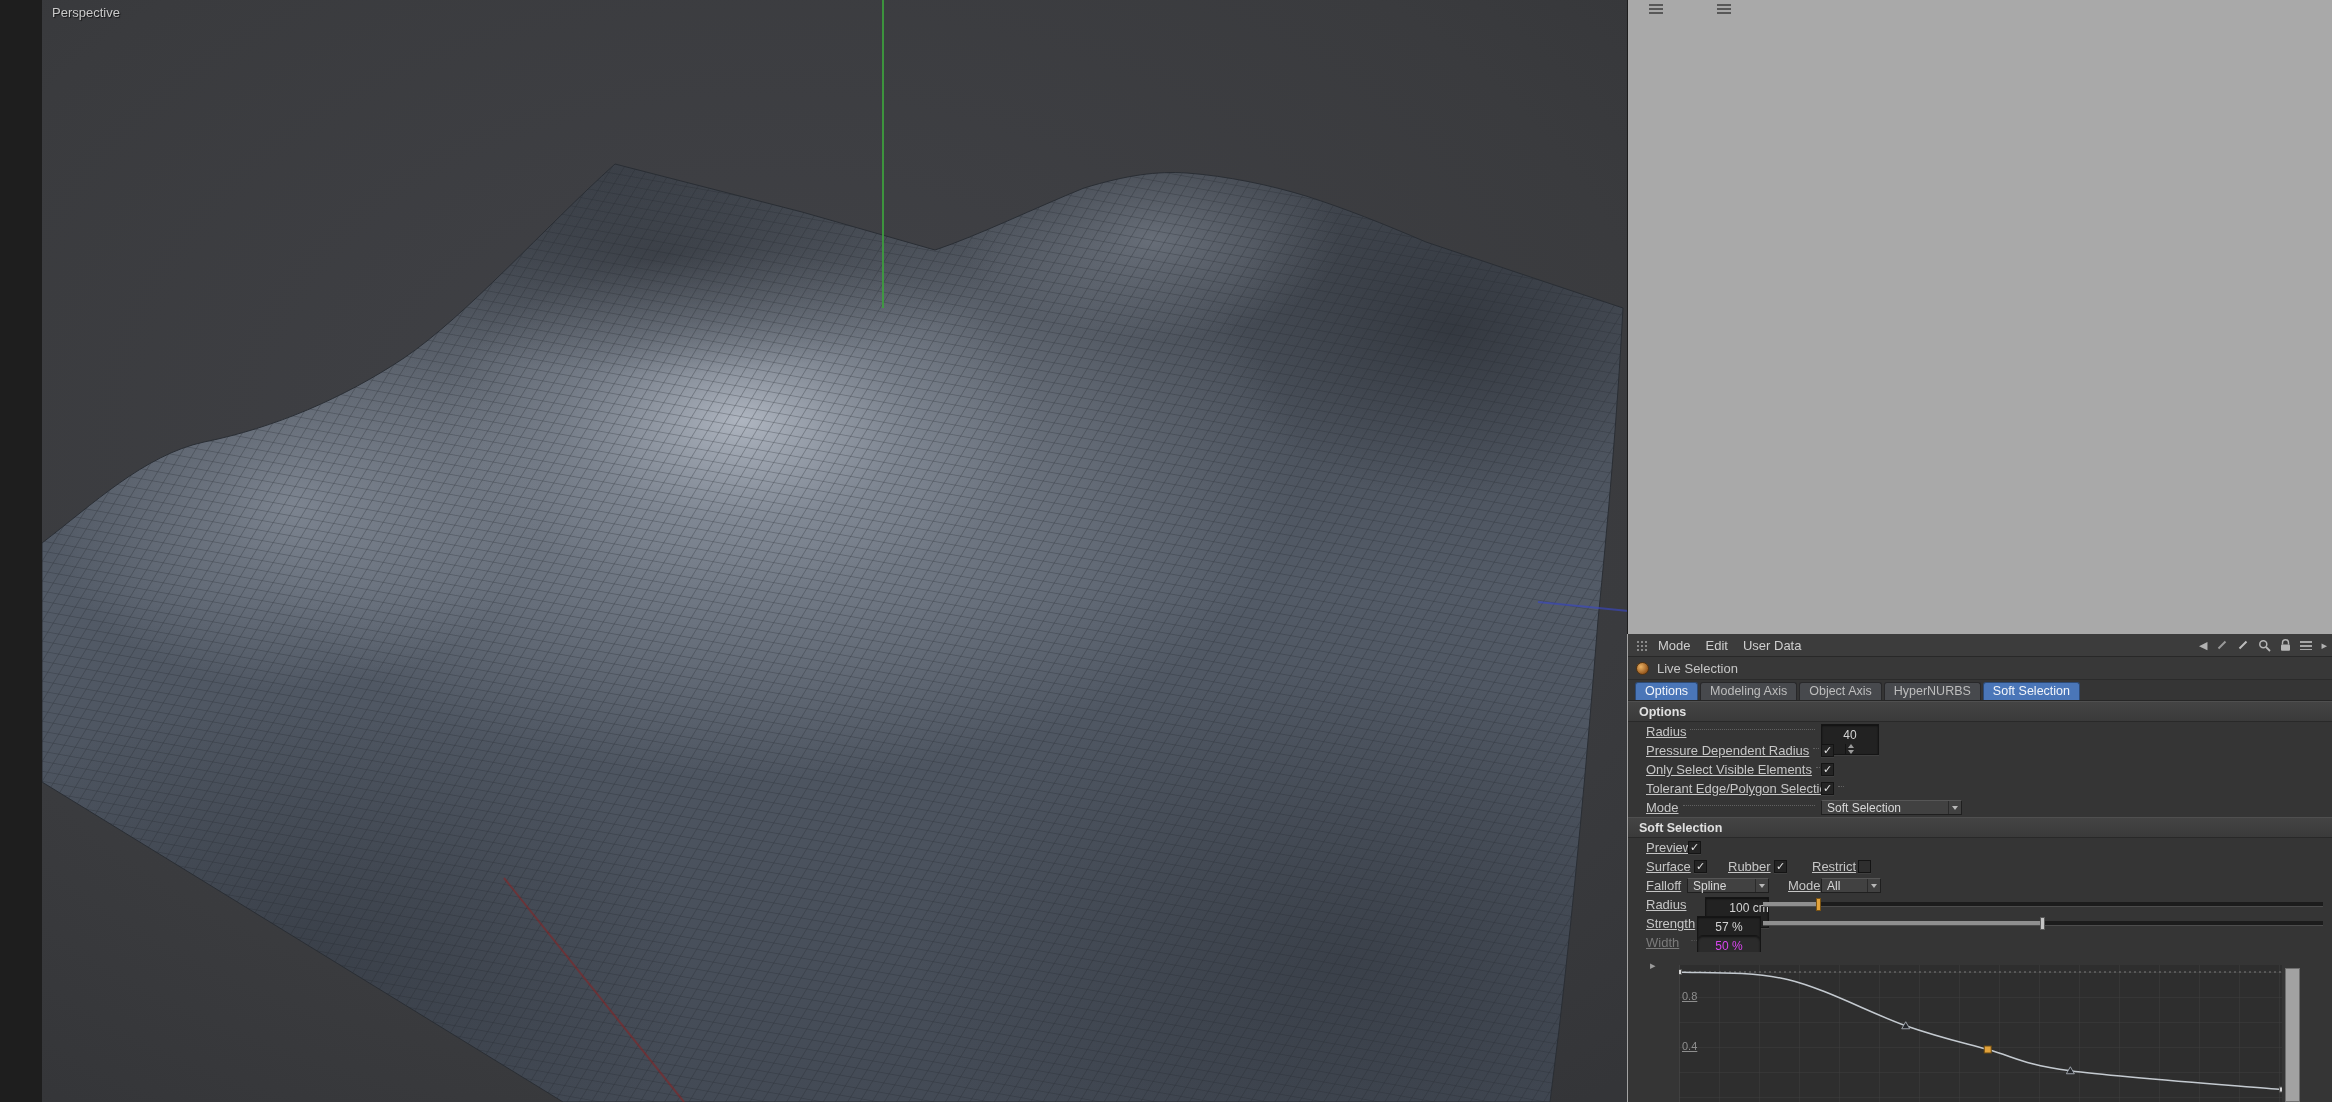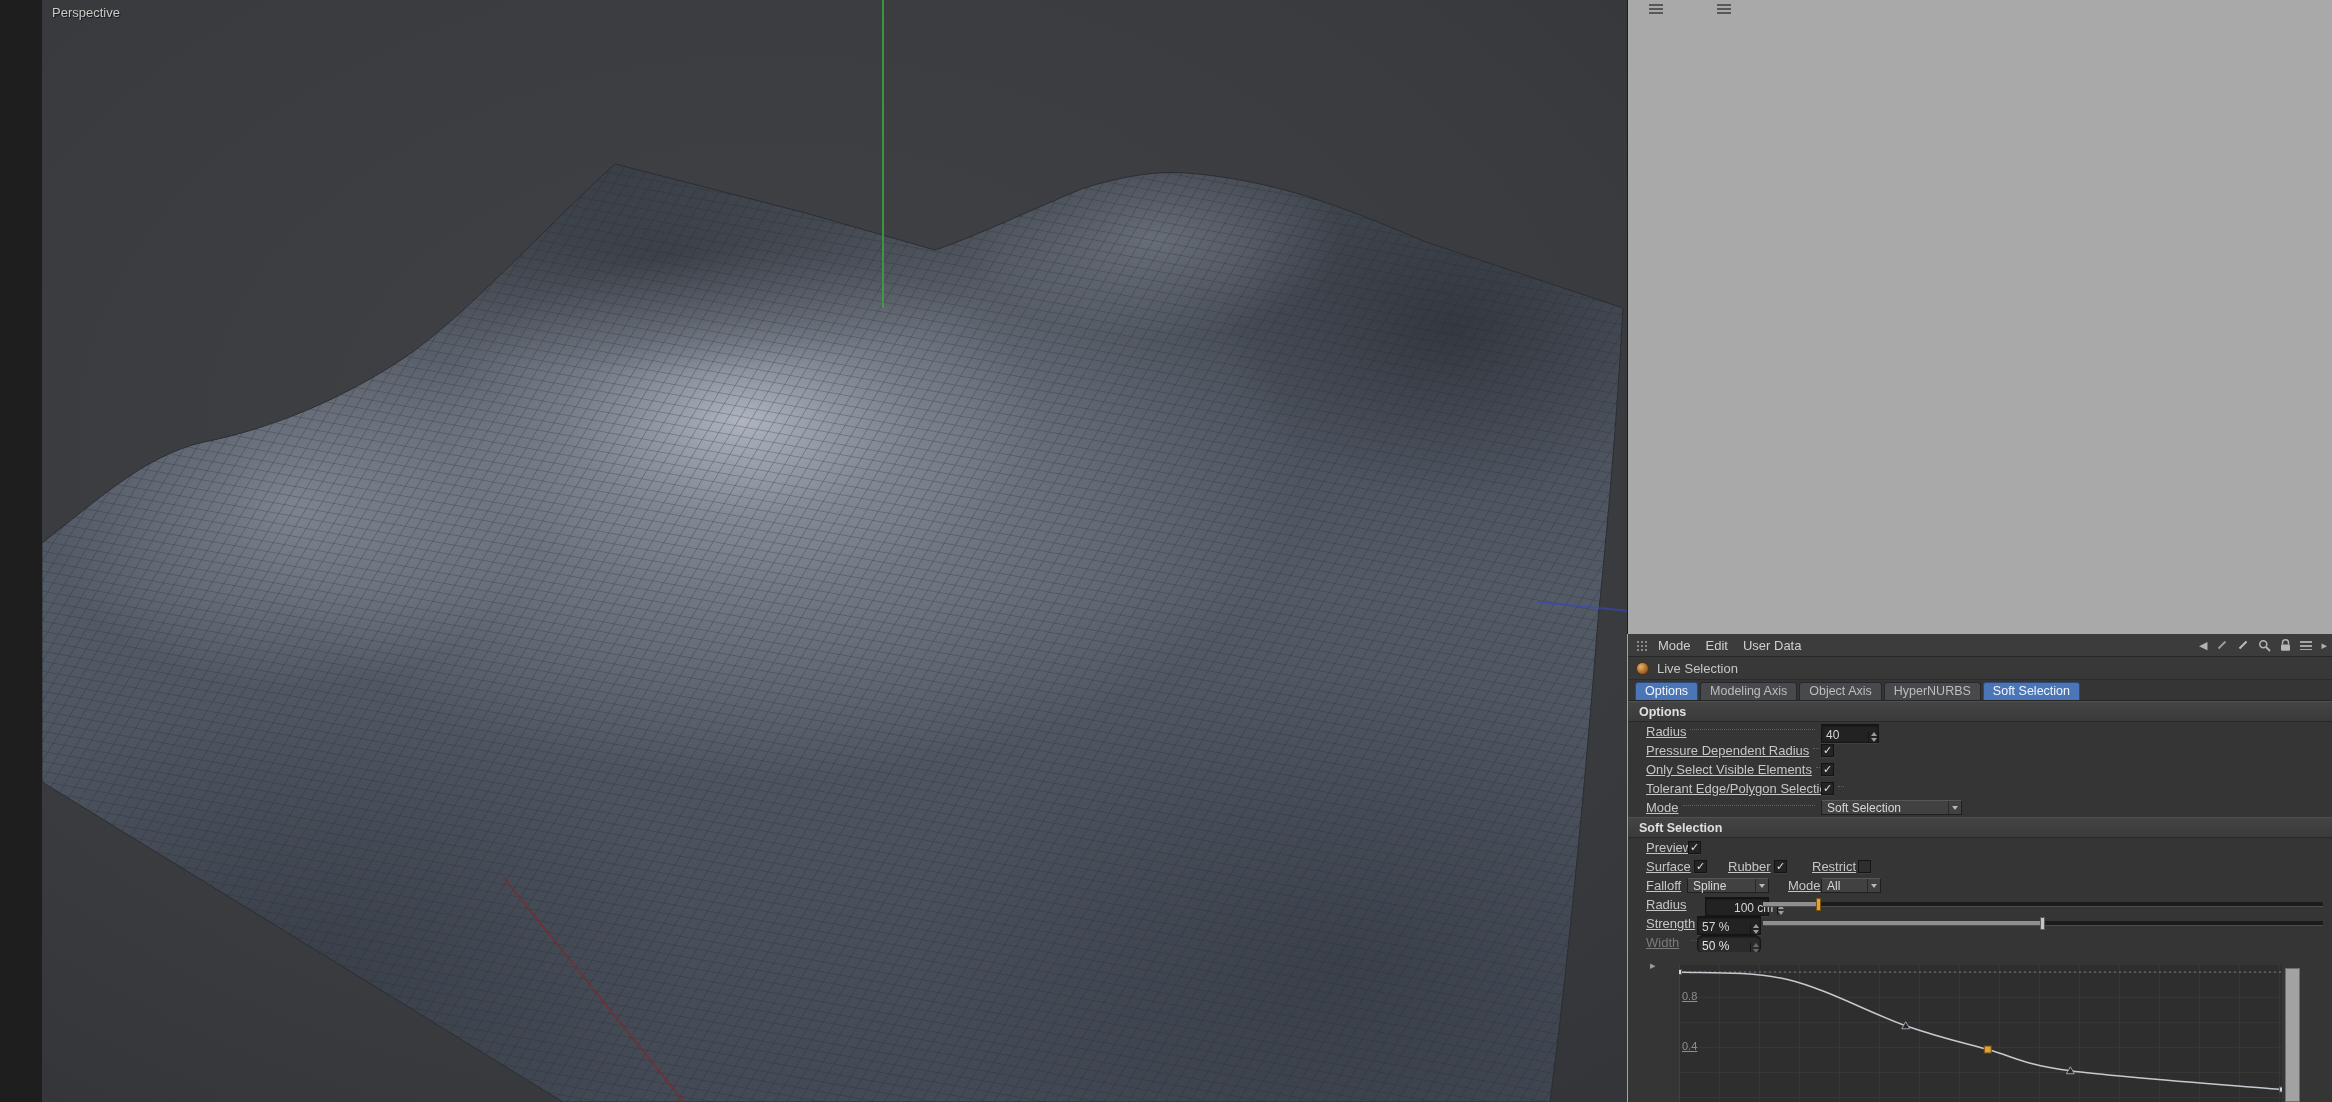--- a/index.html
+++ b/index.html
@@ -54,24 +54,24 @@
                   background:linear-gradient(#444,#3a3a3a);
                   border-top:1px solid #4f4f4f; border-bottom:1px solid #292929; }
 
   .prow { position:relative; height:19px; }
   .lblwrap { position:absolute; left:18px; top:0; height:19px; display:flex; align-items:center;text-decoration:underline; }
   .lbl { white-space:nowrap; font-size:13px; }
   .leader { flex:1; border-bottom:1px dotted #616161; margin:0 3px 4px 4px; min-width:6px; }
   .w172 { width:172px; }
   .w50  { width:50px;gap:8px; }
 
-  .field { position:absolute; top:2px; height:19px; background:#222;
+  .field { position:absolute; top:2px; height:31px; background:#222;
            border:1px solid #151515; box-shadow:0 1px 0 rgba(255,255,255,.06),
            inset 0 1px 2px rgba(0,0,0,.55);
-           display:flex; align-items:flex-end; color:#d4d4d4; font-size:12px; }
+           display:flex; align-items:center; color:#d4d4d4; font-size:12px;flex-direction:column; }
   .field .val { flex:1; padding:0 4px; display:flex; align-items:center; white-space:nowrap; }
   .spin { width:10px; border-left:1px solid #151515; display:flex; flex-direction:column;
           align-items:center; justify-content:center; gap:2px; }
   .tri-up { width:0; height:0; border-left:3px solid transparent; border-right:3px solid transparent;
             border-bottom:4px solid #9c9c9c; }
   .tri-dn { width:0; height:0; border-left:3px solid transparent; border-right:3px solid transparent;
             border-top:4px solid #9c9c9c; }
 
   .check { position:absolute; top:3px; width:13px; height:13px; background:#242424;
            border:1px solid #141414; box-shadow:0 1px 0 rgba(255,255,255,.05);
@@ -88,21 +88,21 @@
 
   .slider { position:absolute; left:135px; right:9px; top:7px; height:5px; background:#1c1c1c;
             border-bottom:1px solid #4c4c4c; }
   .slider .fill { position:absolute; left:0; top:0; bottom:0; background:#8f8f8f; }
   .slider .handle { position:absolute; top:-4px; width:5px; height:13px; }
   .handle.orange { background:#e2a23b; border:1px solid #7a5313; }
   .handle.gray { background:#c4c4c4; border:1px solid #5a5a5a; }
 
   .disabled, .disabled .lbl { color:#7b7b7b; }
   .disabled .leader { border-color:#4c4c4c; }
-  .field.dim { background:#2b2b2b; color:#e5e5e5;border-radius:6px; }
+  .field.dim { background:#2b2b2b; color:#d946ef;border-radius:6px; }
   .field.dim .tri-up { border-bottom-color:#6a6a6a; }
   .field.dim .tri-dn { border-top-color:#6a6a6a; }
 
   
   .curve-area { position:relative; height:150px; background:#353535; }
   .expander { position:absolute; left:22px; top:7px; color:#9c9c9c; font-size:11px; }
   .graph { position:absolute; left:51px; top:13px; width:603px; height:137px; background:#2e2e2e; }
   .graph svg { position:absolute; inset:0; }
   .gtick { position:absolute; left:3px; color:#8e8e8e; font-size:11px;text-decoration:underline; }
   .gtick.t08 { top:25px; } .gtick.t04 { top:75px; }

